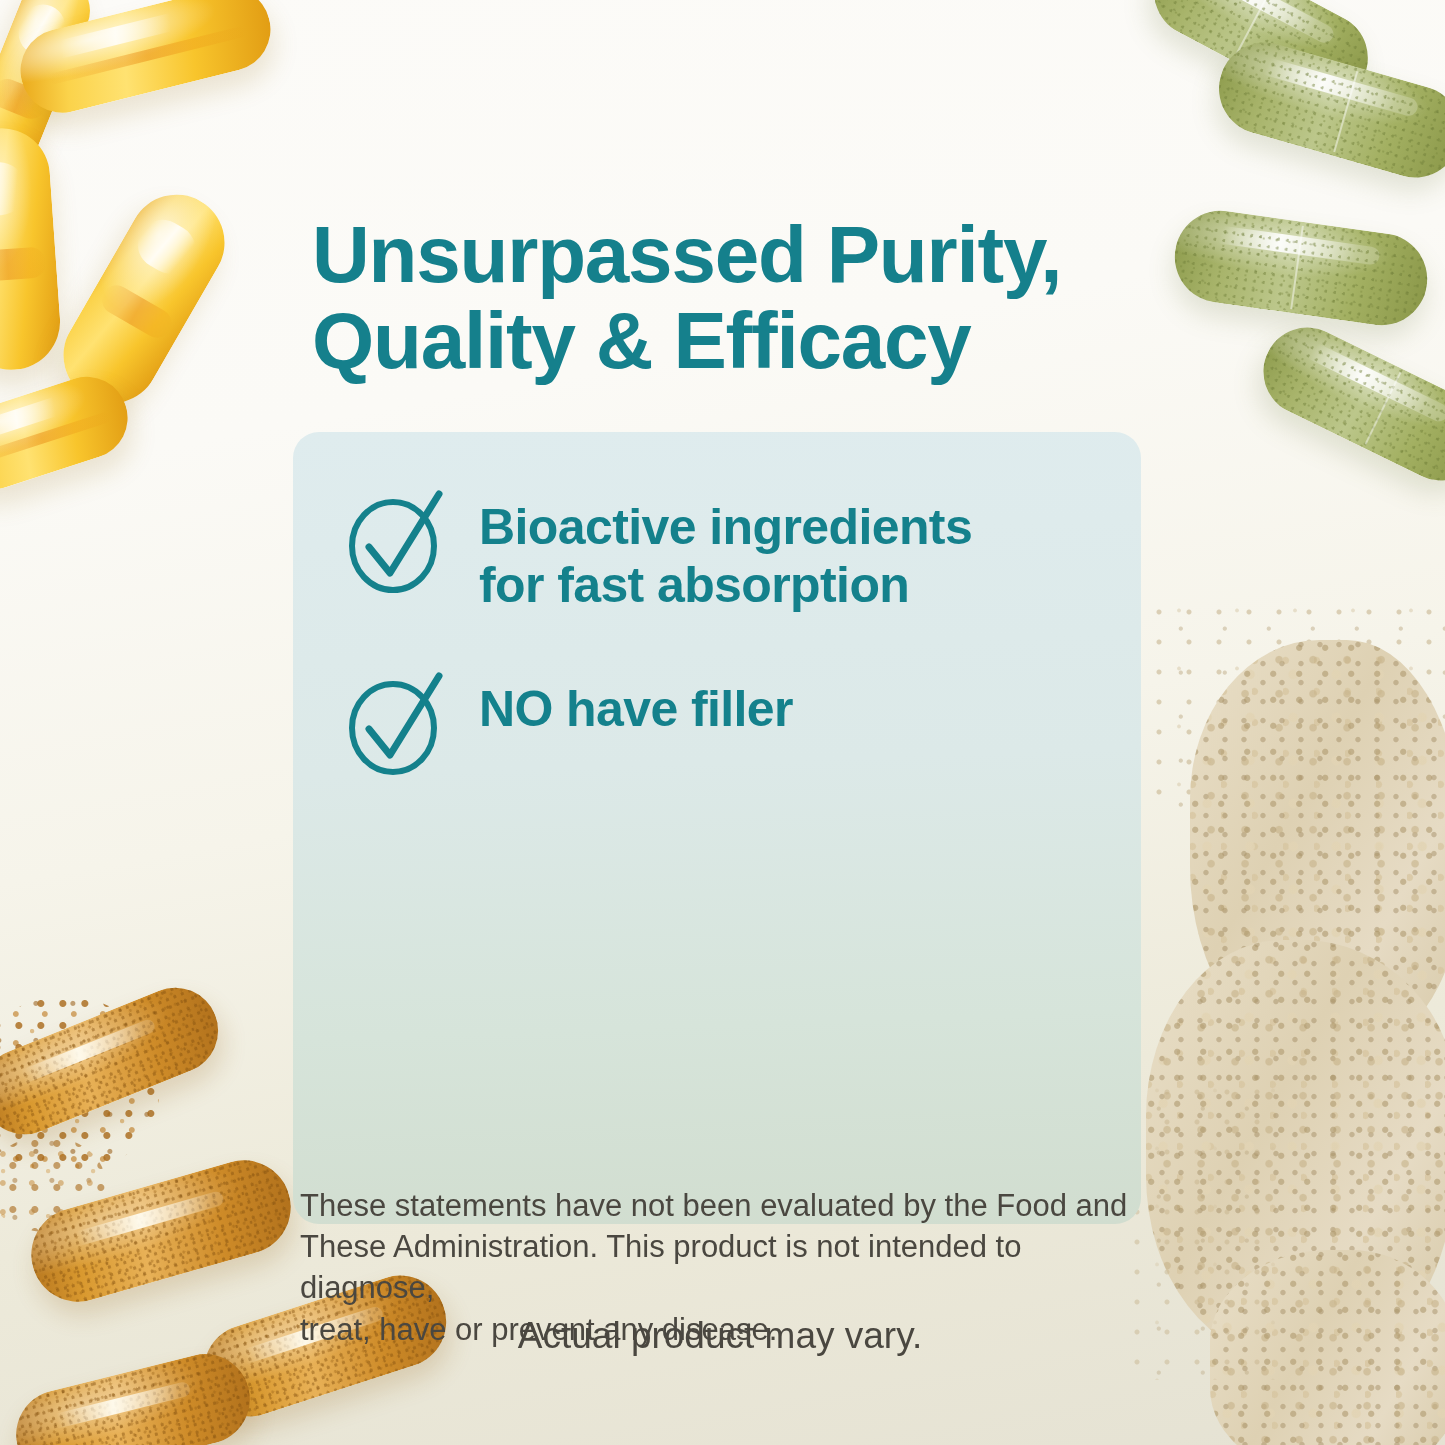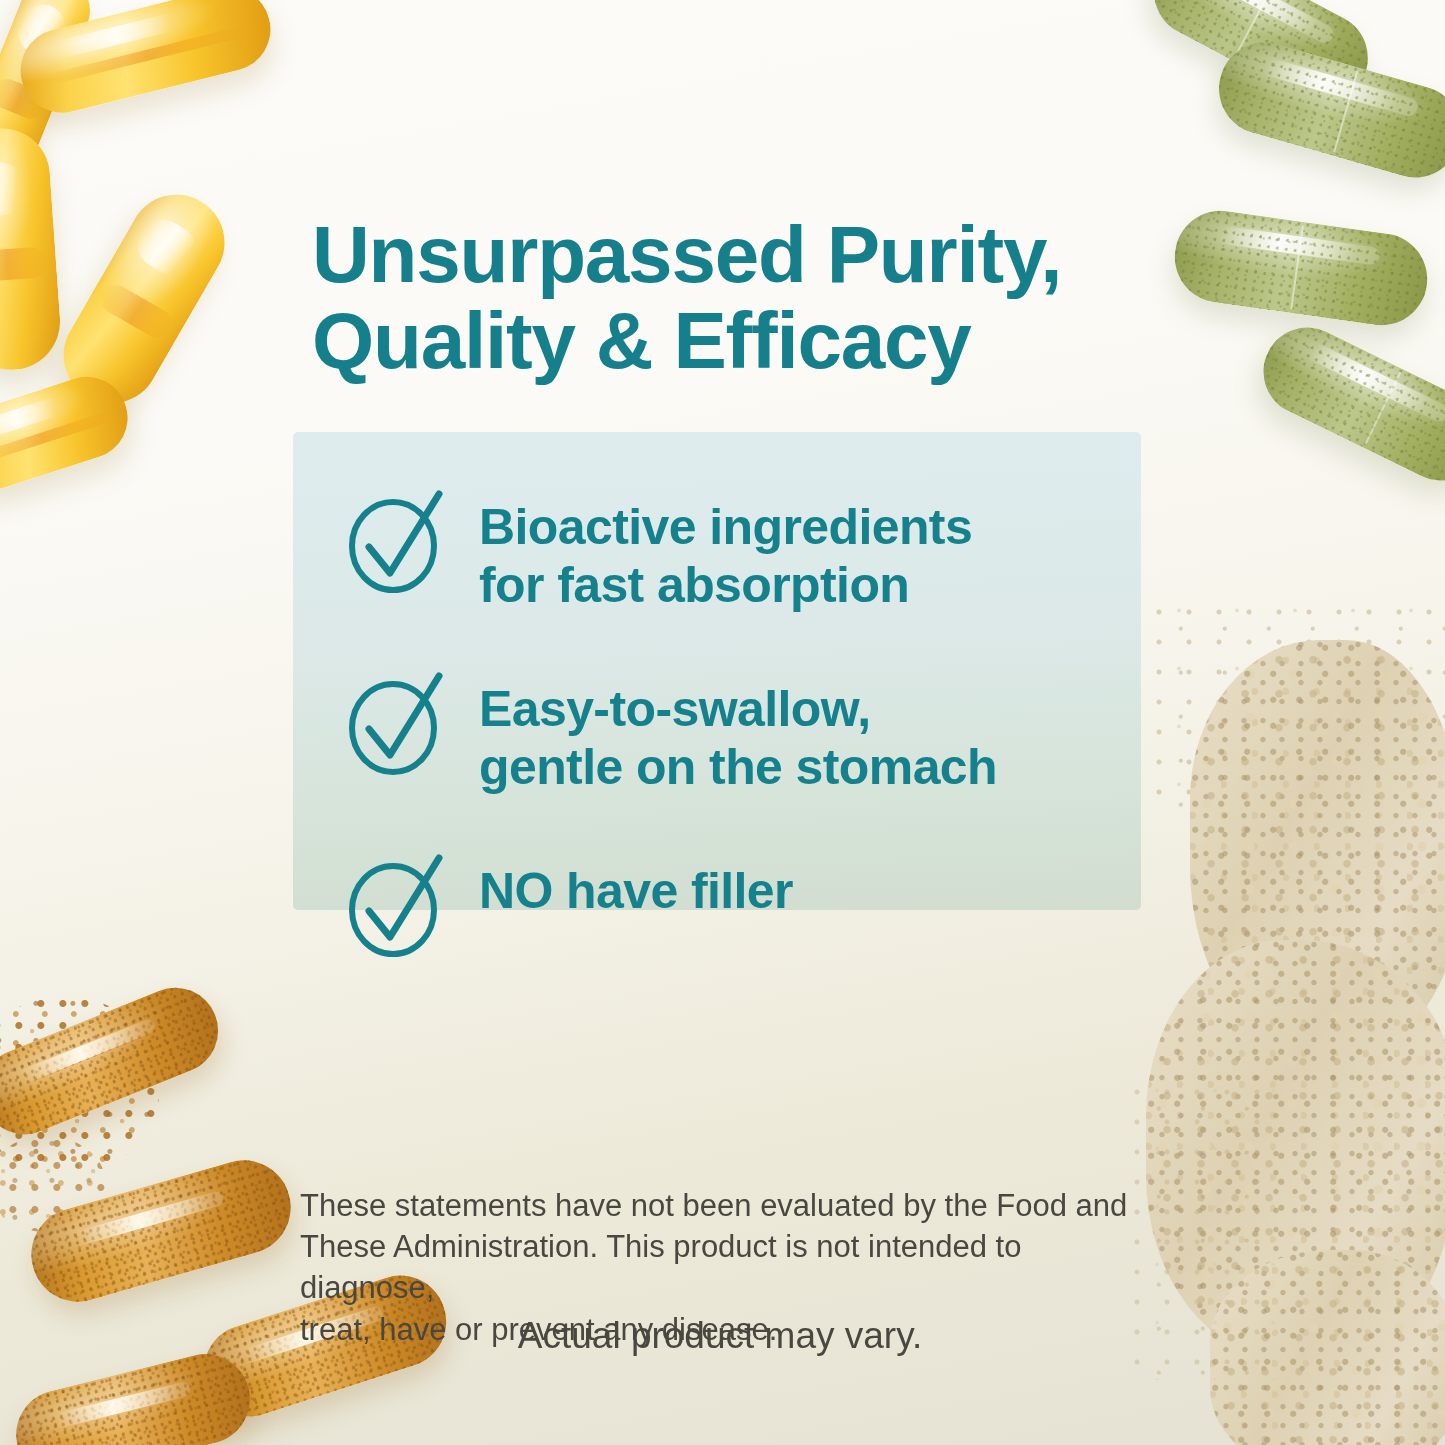--- a/index.html
+++ b/index.html
@@ -174,22 +174,22 @@
   }
   .headline .line {
     display: block;
   }
 
   .benefits-panel {
     position: absolute;
     left: 293px;
     top: 432px;
     width: 848px;
-    height: 478px;
-    border-radius: 5px;
+    height: 792px;
+    border-radius: 26px;
     background: linear-gradient(178deg, #DFECEE 0%, #DCE9E8 42%, #D6E4DA 74%, #D1DDCF 100%);
     padding: 0;
     box-sizing: border-box;
   }
 
   .benefit-list {
     position: absolute;
     left: 52px;
     top: 62px;
     right: 34px;
@@ -340,32 +340,20 @@
               <ellipse cx="48" cy="56" rx="41" ry="44" fill="none" stroke="#14818C" stroke-width="6"></ellipse>
               <path d="M24 57 L45 83 L94 4" fill="none" stroke="#14818C" stroke-width="7" stroke-linecap="round" stroke-linejoin="round"></path>
             </svg>
           </span>
           <span class="benefit-text">
             <span class="line">Bioactive ingredients</span>
             <span class="line">for fast absorption</span>
           </span>
         </div>
 
-        <div class="benefit">
-          <span class="check-icon">
-            <svg viewBox="0 0 104 104" aria-hidden="true">
-              <ellipse cx="48" cy="56" rx="41" ry="44" fill="none" stroke="#14818C" stroke-width="6"></ellipse>
-              <path d="M24 57 L45 83 L94 4" fill="none" stroke="#14818C" stroke-width="7" stroke-linecap="round" stroke-linejoin="round"></path>
-            </svg>
-          </span>
-          <span class="benefit-text">
-            <span class="line">Easy-to-swallow,</span>
-            <span class="line">gentle on the stomach</span>
-          </span>
-        </div>
 
         <div class="benefit">
           <span class="check-icon">
             <svg viewBox="0 0 104 104" aria-hidden="true">
               <ellipse cx="48" cy="56" rx="41" ry="44" fill="none" stroke="#14818C" stroke-width="6"></ellipse>
               <path d="M24 57 L45 83 L94 4" fill="none" stroke="#14818C" stroke-width="7" stroke-linecap="round" stroke-linejoin="round"></path>
             </svg>
           </span>
           <span class="benefit-text">
             <span class="line">NO have filler</span>

